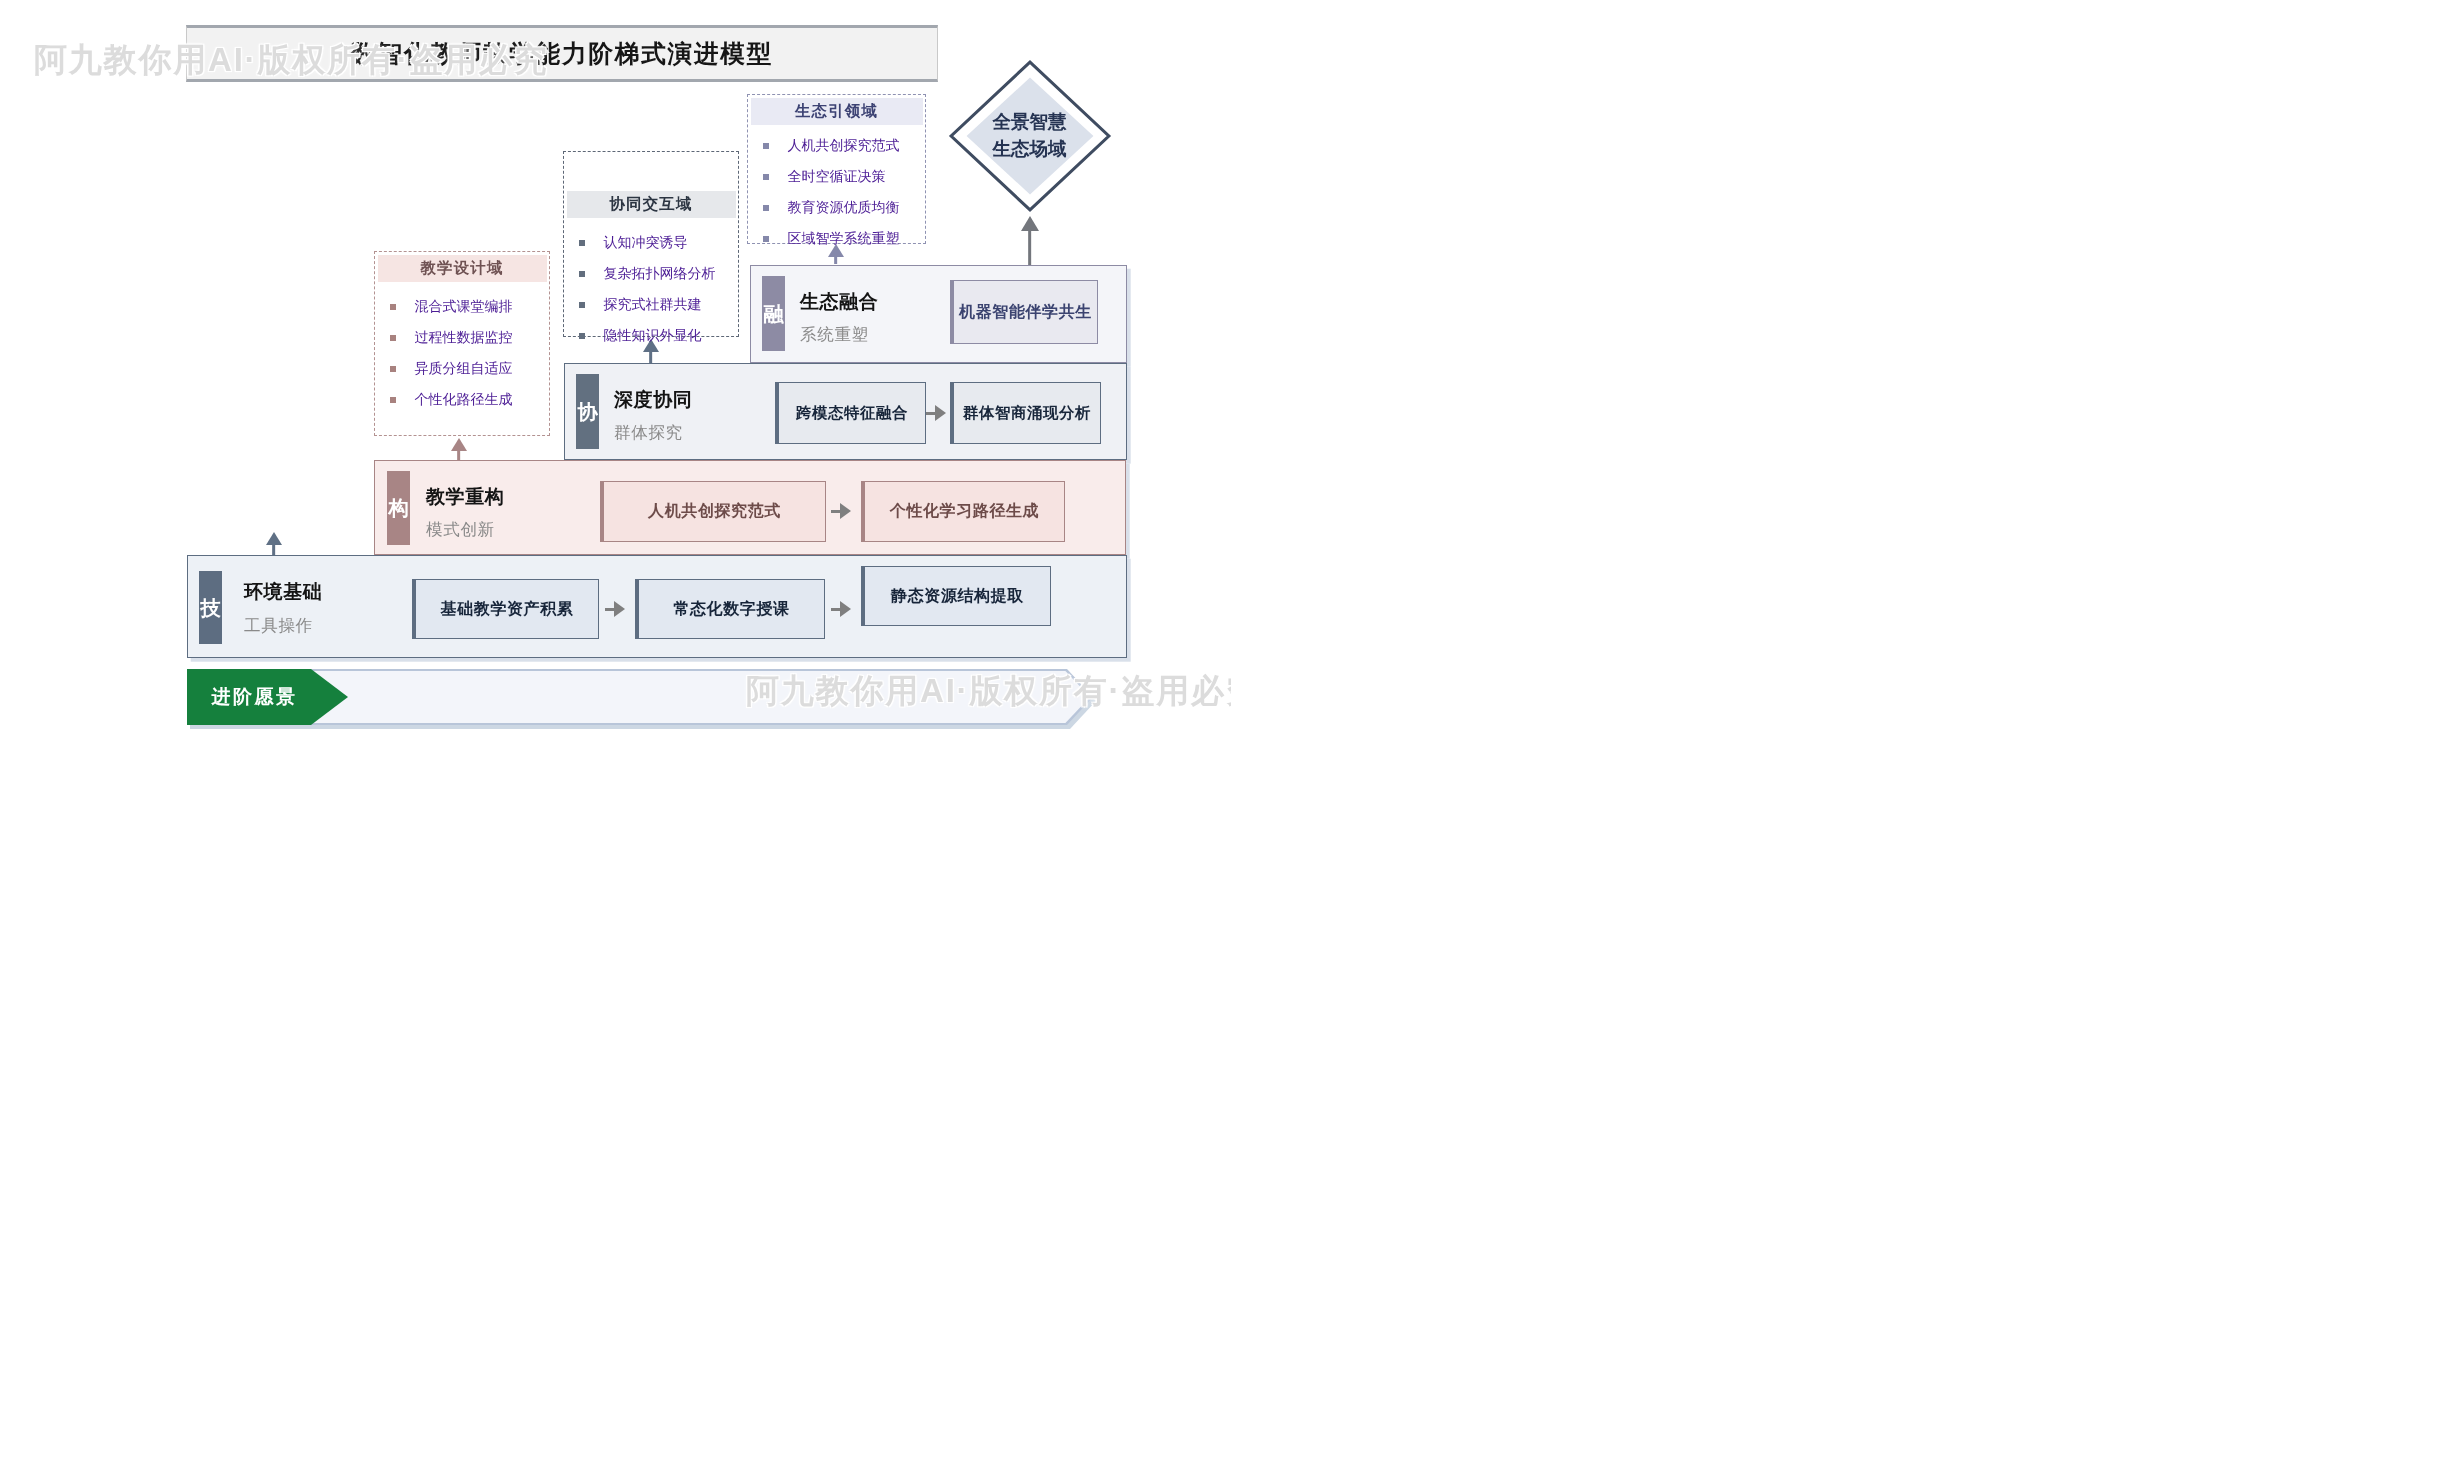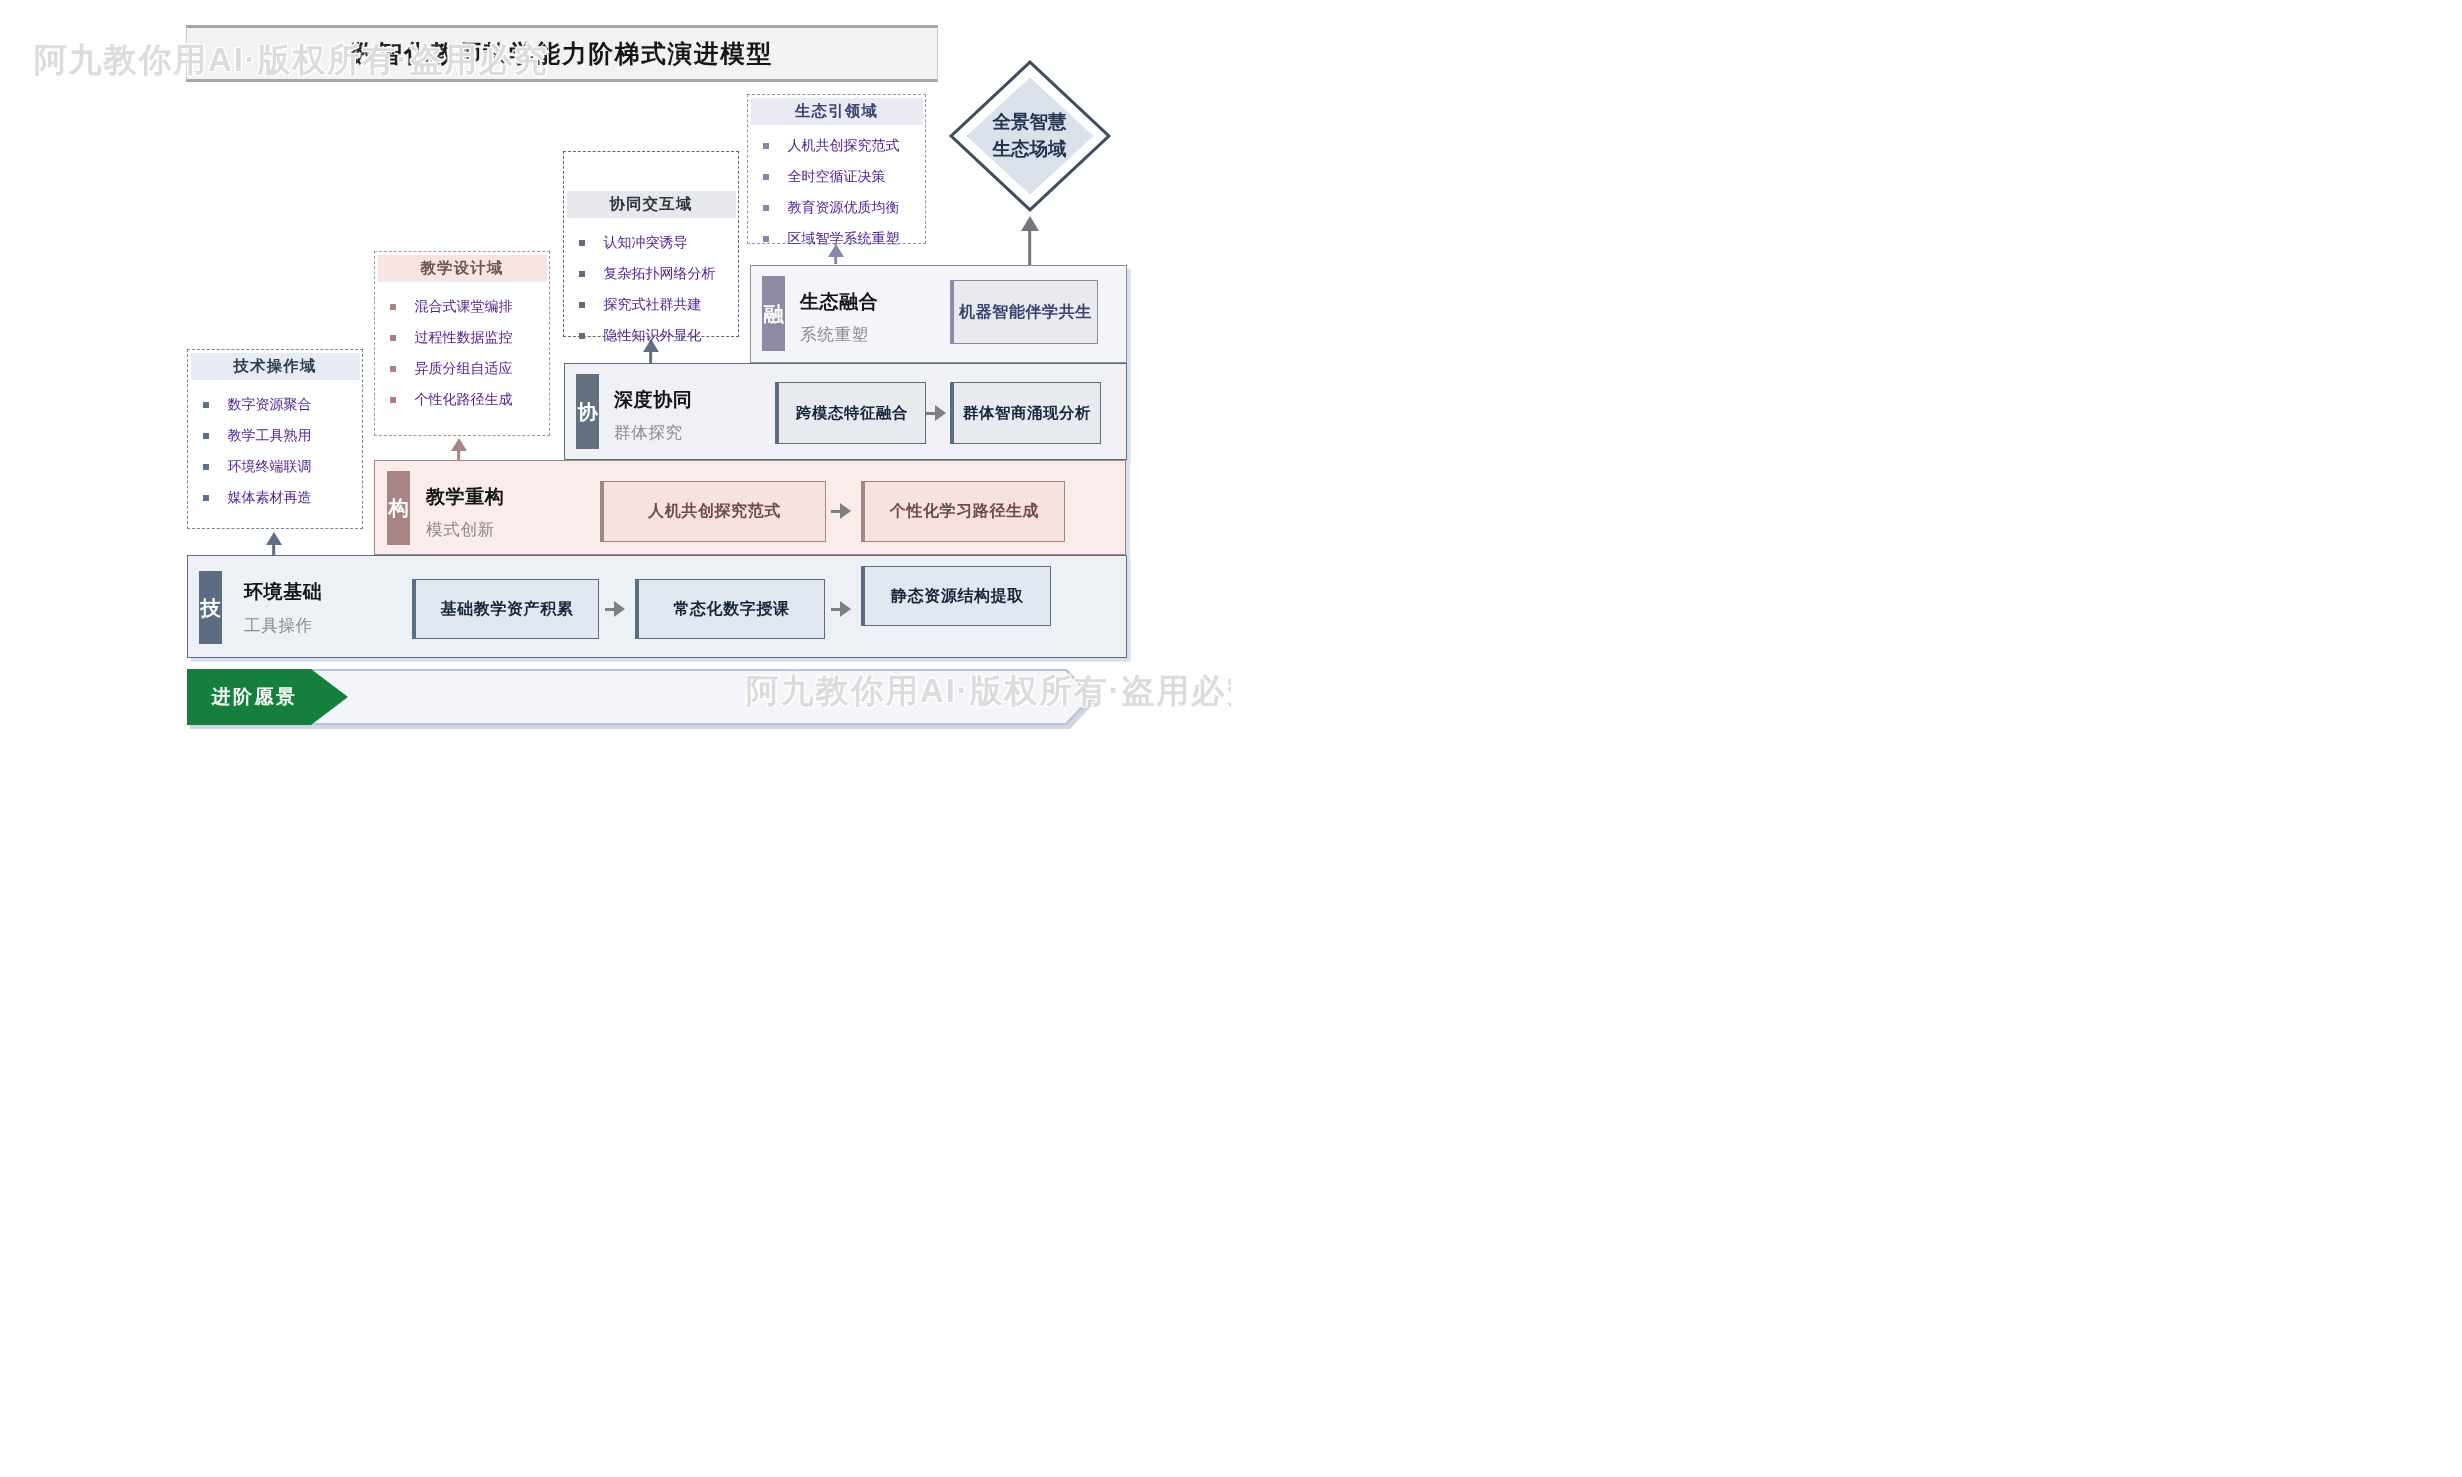--- a/index.html
+++ b/index.html
@@ -121,41 +121,20 @@
     </div>
   <div class="uparrow ua-purple" style="left:822px;top:244px;width:27px;height:20.3px;">
       <div class="uhead"></div>
       <div class="ustem"></div>
     </div>
   <div class="uparrow ua-gray" style="left:1016px;top:216px;width:27px;height:49px;">
       <div class="uhead"></div>
       <div class="ustem"></div>
     </div>
 
-  <div class="domain-box d-tech" style="left:187px;top:349px;width:176px;height:180px;">
-    <div class="domain-header">技术操作域</div>
-    <div class="domain-items">
-      <div class="domain-item">
-          <span class="bullet"></span>
-          <span>数字资源聚合</span>
-        </div>
-      <div class="domain-item">
-          <span class="bullet"></span>
-          <span>教学工具熟用</span>
-        </div>
-      <div class="domain-item">
-          <span class="bullet"></span>
-          <span>环境终端联调</span>
-        </div>
-      <div class="domain-item">
-          <span class="bullet"></span>
-          <span>媒体素材再造</span>
-        </div>
-    </div>
-  </div>
 
   <div class="domain-box d-design" style="left:374px;top:251px;width:176px;height:185px;">
     <div class="domain-header">教学设计域</div>
     <div class="domain-items">
       <div class="domain-item">
           <span class="bullet"></span>
           <span>混合式课堂编排</span>
         </div>
       <div class="domain-item">
           <span class="bullet"></span>

